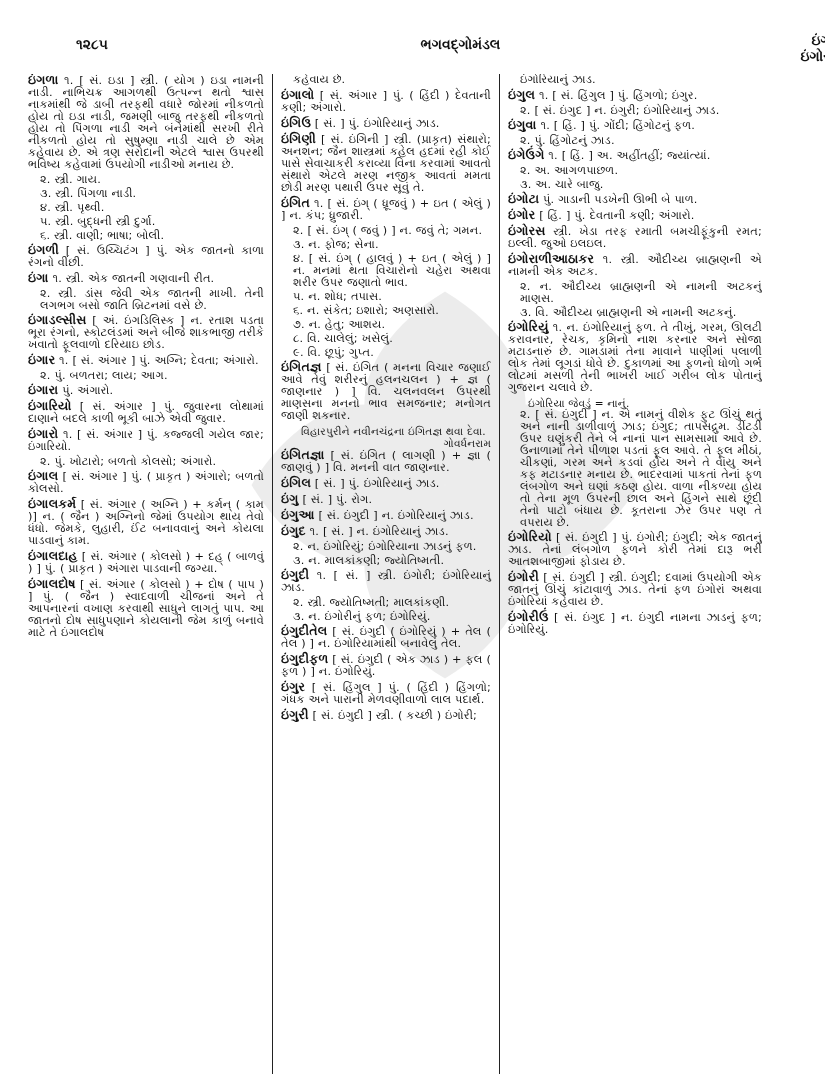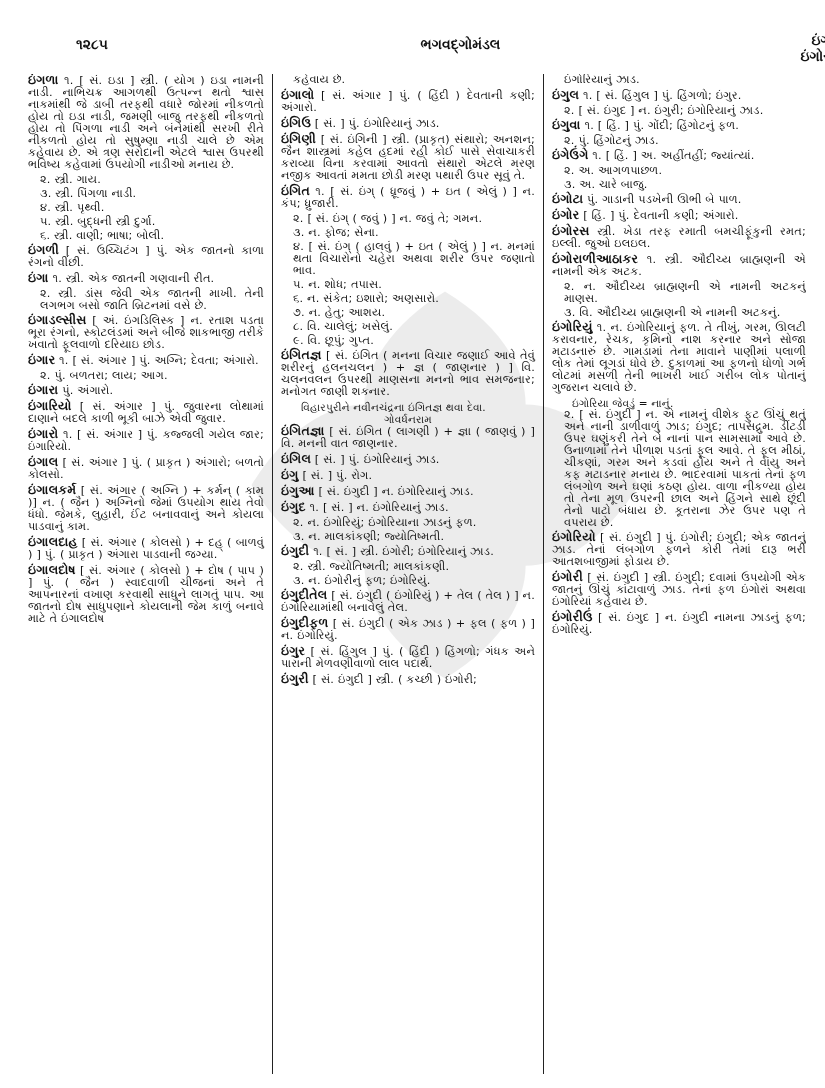--- a/index.html
+++ b/index.html
@@ -19,29 +19,29 @@
   .guide { position: absolute; right: 28px; top: 2px; text-align: right; font-size: 14px; font-weight: bold; line-height: 16px; }
   .columns {
     position: absolute; top: 74px; left: 28px; width: 778px; height: 1000px;
     display: flex;
   }
   .col {
     box-sizing: border-box; overflow: hidden; font-size: 11.3px; line-height: 12px;
     text-align: justify; letter-spacing: 0.2px;
   }
   .col1 { width: 244px; padding-right: 8px; }
-  .col2 { width: 272px; padding: 0 8px; border-left: 1px solid #222; border-right: 1px solid #222; }
+  .col2 { width: 228px; padding: 0 8px; border-left: 1px solid #222; border-right: 1px solid #222; }
   .col3 { width: 262px; padding-left: 8px; }
   .entry { margin-bottom: 3px; }
   .entry .hw { font-weight: bold; font-size: 12.5px; }
   .entry .body { }
   .sense { padding-left: 12px; margin-bottom: 2px; }
   .cont { padding-left: 12px; }
   .quote { padding-left: 20px; font-size: 10.5px; }
-  .quote-author { text-align: center; font-size: 10.5px; }
+  .quote-author { text-align: right; font-size: 10.5px; }
 </style>
 </head>
 <body>
 
 <svg class="watermark" viewBox="0 0 200 200">
   <circle cx="100" cy="100" r="45" fill="none" stroke="#000" stroke-width="14"></circle>
   <path d="M100 10 C150 40 150 90 100 100 C50 90 50 40 100 10Z" fill="#000"></path>
   <path d="M190 100 C160 150 110 150 100 100 C110 50 160 50 190 100Z" fill="#000"></path>
   <path d="M100 190 C50 160 50 110 100 100 C150 110 150 160 100 190Z" fill="#000"></path>
   <path d="M10 100 C40 50 90 50 100 100 C90 150 40 150 10 100Z" fill="#000"></path>
@@ -66,20 +66,21 @@
       <div class="entry sense"><span class="body">૬. સ્ત્રી. વાણી; ભાષા; બોલી.</span></div>
       <div class="entry"><span class="hw">ઇંગળી</span> <span class="body">[ સં. ઉચ્ચિટંગ ] પું. એક જાતનો કાળા રંગનો વીંછી.</span></div>
       <div class="entry"><span class="hw">ઇંગા</span> <span class="body">૧. સ્ત્રી. એક જાતની ગણવાની રીત.</span></div>
       <div class="entry sense"><span class="body">૨. સ્ત્રી. ડાંસ જેવી એક જાતની માખી. તેની લગભગ બસો જાતિ બ્રિટનમાં વસે છે.</span></div>
       <div class="entry"><span class="hw">ઇંગાડલ્સીસ</span> <span class="body">[ અં. ઇંગડિલિસ્ક ] ન. રતાશ પડતા ભૂરા રંગનો, સ્કોટલંડમાં અને બીજે શાકભાજી તરીકે ખવાતો ફૂલવાળો દરિયાઇ છોડ.</span></div>
       <div class="entry"><span class="hw">ઇંગાર</span> <span class="body">૧. [ સં. અંગાર ] પું. અગ્નિ; દેવતા; અંગારો.</span></div>
       <div class="entry sense"><span class="body">૨. પું. બળતરા; લાય; આગ.</span></div>
       <div class="entry"><span class="hw">ઇંગારા</span> <span class="body">પું. અંગારો.</span></div>
       <div class="entry"><span class="hw">ઇંગારિયો</span> <span class="body">[ સં. અંગાર ] પું. જુવારના લોથામાં દાણાને બદલે કાળી ભૂકી બાઝે એવી જુવાર.</span></div>
       <div class="entry"><span class="hw">ઇંગારો</span> <span class="body">૧. [ સં. અંગાર ] પું. કજ્જલી ગયેલ જાર; ઇંગારિયો.</span></div>
+      <div class="entry sense"><span class="body">૨. પું. ખોટારો; બળતો કોલસો; અંગારો.</span></div>
       <div class="entry"><span class="hw">ઇંગાલ</span> <span class="body">[ સં. અંગાર ] પું. ( પ્રાકૃત ) અંગારો; બળતો કોલસો.</span></div>
       <div class="entry"><span class="hw">ઇંગાલકર્મ</span> <span class="body">[ સં. અંગાર ( અગ્નિ ) + કર્મન્ ( કામ )] ન. ( જૈન ) અગ્નિનો જેમાં ઉપયોગ થાય તેવો ધંધો. જેમકે, લુહારી, ઈંટ બનાવવાનું અને કોયલા પાડવાનું કામ.</span></div>
       <div class="entry"><span class="hw">ઇંગાલદાહ</span> <span class="body">[ સં. અંગાર ( કોલસો ) + દહ્ ( બાળવું ) ] પું. ( પ્રાકૃત ) અંગારા પાડવાની જગ્યા.</span></div>
       <div class="entry"><span class="hw">ઇંગાલદોષ</span> <span class="body">[ સં. અંગાર ( કોલસો ) + દોષ ( પાપ ) ] પું. ( જૈન ) સ્વાદવાળી ચીજનાં અને તે આપનારનાં વખાણ કરવાથી સાધુને લાગતું પાપ. આ જાતનો દોષ સાધુપણાને કોયલાની જેમ કાળું બનાવે માટે તે ઇંગાલદોષ</span></div>
     </div>
   <div class="col col2">
       <div class="entry cont"><span class="body">કહેવાય છે.</span></div>
       <div class="entry"><span class="hw">ઇંગાલો</span> <span class="body">[ સં. અંગાર ] પું. ( હિંદી ) દેવતાની કણી; અંગારો.</span></div>
       <div class="entry"><span class="hw">ઇંગિઉ</span> <span class="body">[ સં. ] પું. ઇંગોરિયાનું ઝાડ.</span></div>
       <div class="entry"><span class="hw">ઇંગિણી</span> <span class="body">[ સં. ઇંગિની ] સ્ત્રી. (પ્રાકૃત) સંથારો; અનશન; જૈન શાસ્ત્રમાં કહેલ હદમાં રહી કોઈ પાસે સેવાચાકરી કરાવ્યા વિના કરવામાં આવતો સંથારો એટલે મરણ નજીક આવતાં મમતા છોડી મરણ પથારી ઉપર સૂવું તે.</span></div>

